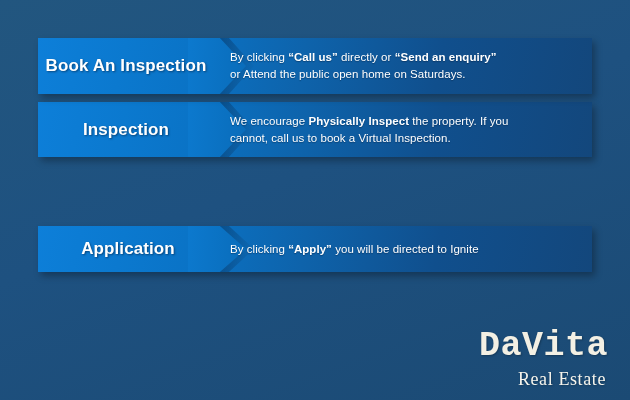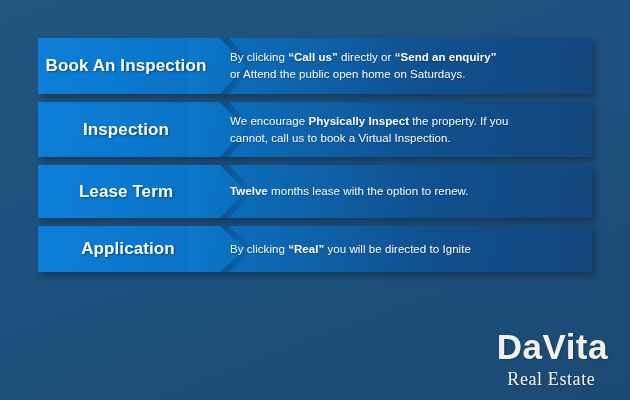--- a/index.html
+++ b/index.html
@@ -122,38 +122,37 @@
   
   #logo {
     position: absolute;
     right: 22px;
     bottom: 12px;
     text-align: right;
     line-height: 1;
   }
   #logo .brand {
     display: block;
-    font-family: Liberation Sans, sans-serif;
+    font-family: Liberation Mono, monospace;
     font-weight: bold;
     font-size: 35px;
     color: #f3f0e4;
     letter-spacing: 0.5px;
     text-shadow: 1px 1px 2px rgba(0,0,0,0.25);
   }
   #logo .sub {
     display: block;
     margin-top: 6px;
     margin-right: 2px;
     font-family: "Liberation Serif", serif;
     font-weight: normal;
     font-size: 18px;
     color: #f6f4ec;
     letter-spacing: 0.6px;
     text-shadow: 1px 1px 2px rgba(0,0,0,0.22);
-    text-align: center;
   }
 </style>
 </head>
 <body>
 
 <div id="slide">
 
   <div class="row row-2">
     <div class="label-plate"></div>
     <div class="chevron-shadow"></div>
@@ -169,37 +168,28 @@
     <div class="label-plate"></div>
     <div class="chevron-shadow"></div>
     <div class="chevron-face"></div>
     <div class="label-text">Book An Inspection</div>
     <div class="desc">
         <span class="line"><span>By clicking  </span><b>“Call us”</b><span>  directly or  </span><b>“Send an enquiry”</b></span>
         <span class="line"><span>or Attend the public open home on Saturdays.</span></span>
       </div>
   </div>
 
-  <div class="row row-3">
-    <div class="label-plate"></div>
-    <div class="chevron-shadow"></div>
-    <div class="chevron-face"></div>
-    <div class="label-text">Lease Term</div>
-    <div class="desc">
-        <span class="line"><b>Twelve</b><span> months lease with the option to renew.</span></span>
-      </div>
-  </div>
 
   <div class="row row-4">
     <div class="label-plate"></div>
     <div class="chevron-shadow"></div>
     <div class="chevron-face"></div>
     <div class="label-text">Application</div>
     <div class="desc">
-        <span class="line"><span>By clicking  </span><b>“Real”</b><span> you will be directed to Ignite</span></span>
+        <span class="line"><span>By clicking  </span><b>“Apply”</b><span> you will be directed to Ignite</span></span>
       </div>
   </div>
 
   <div id="logo">
     <span class="brand">DaVita</span>
     <span class="sub">Real Estate</span>
   </div>
 
 </div>
 

